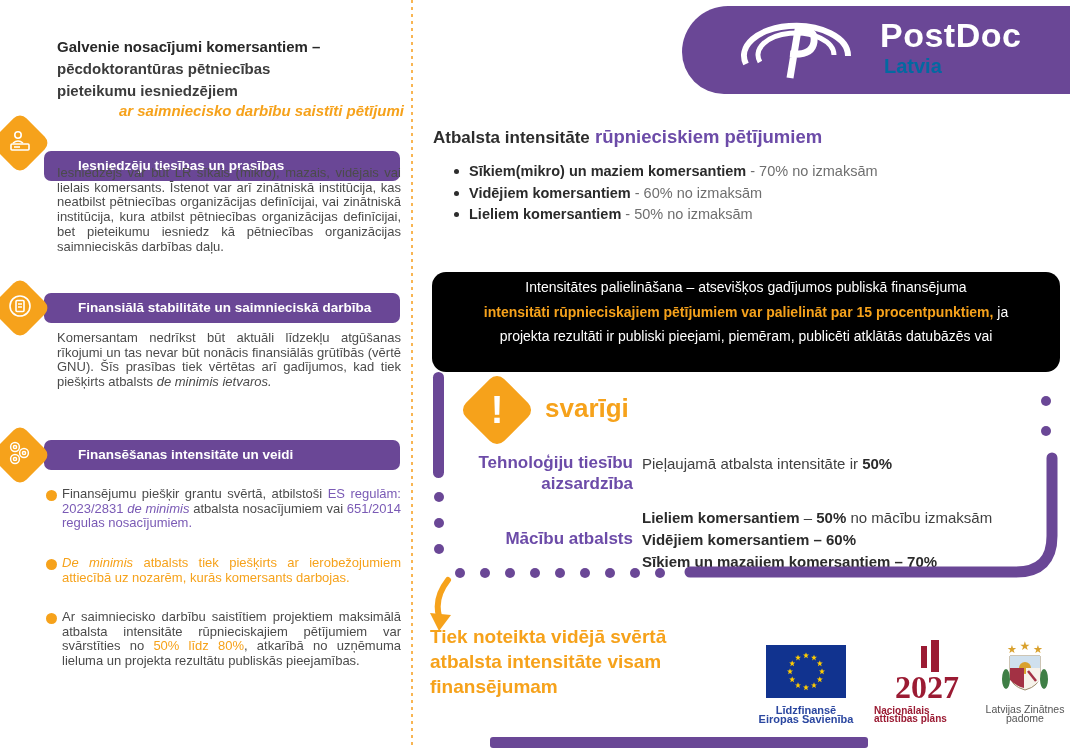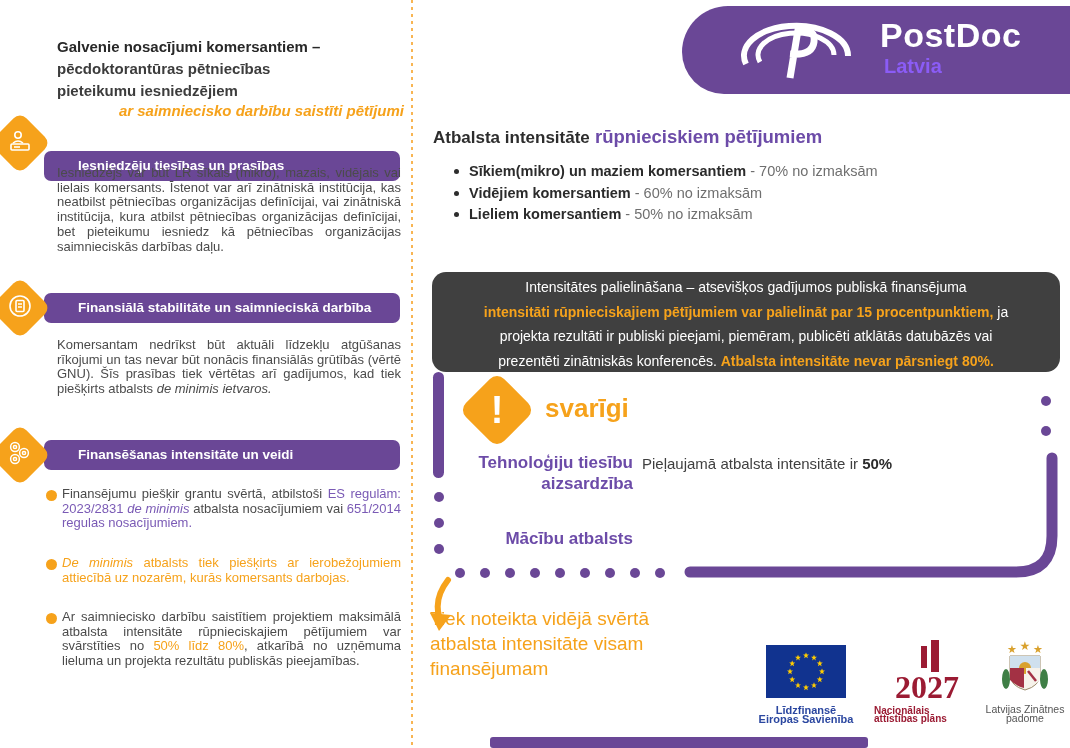--- a/index.html
+++ b/index.html
@@ -24,50 +24,50 @@
   .diamond .ic{position:absolute;left:50%;top:50%;transform:translate(-50%,-50%) rotate(-45deg);}
   .para{left:57px;width:344px;font-size:13px;line-height:14.7px;text-align:justify;color:#4b4b4b;}
   .obullet{position:absolute;width:11px;height:11px;border-radius:50%;background:#f6a21b;}
   .purple-t{color:#7a5ab5;}
   .orange-t{color:#f6a21b;}
 
   
   .banner{left:682px;top:6px;width:388px;height:88px;background:#6a4796;
           border-radius:46px 0 0 42px;}
   .brand{left:880px;top:16px;font-size:34px;font-weight:bold;color:#fff;letter-spacing:.5px;}
-  .brand-sub{left:884px;top:55px;font-size:20px;font-weight:bold;color:#8b5cf6;}
+  .brand-sub{left:884px;top:55px;font-size:20px;font-weight:bold;color:#0369a1;}
   .rheading{left:433px;top:126px;font-size:17px;font-weight:bold;color:#2d2d2d;}
   .rheading .pp{color:#6c4ba8;font-size:18.5px;}
   .rbullets{left:452px;top:161px;font-size:14.5px;line-height:21.5px;color:#6f6f6f;}
   .rbullets .row{position:relative;padding-left:17px;}
   .rbullets .dot{position:absolute;left:2px;top:8px;width:5px;height:5px;border-radius:50%;background:#2d2d2d;}
   .rbullets b{color:#2b2b2b;}
 
-  .pbox{left:432px;top:272px;width:628px;height:100px;background:#404040;border-radius:14px;
+  .pbox{left:432px;top:272px;width:628px;height:100px;background:#000000;border-radius:14px;
         color:#fff;font-size:14px;text-align:center;line-height:24.5px;padding-top:3px;box-sizing:border-box;}
   .pbox .o{color:#f6a21b;font-weight:bold;}
 
   .svarigi-d{left:470px;top:383px;width:54px;height:54px;background:#f6a21b;border-radius:10px;
              transform:rotate(45deg);}
   .svarigi-mark{left:470px;top:383px;width:54px;height:54px;text-align:center;line-height:54px;
                 color:#fff;font-weight:bold;font-size:38px;}
   .svarigi-label{left:545px;top:393px;color:#f6a21b;font-weight:bold;font-size:26px;}
 
   .plabel{color:#6c4ba8;font-weight:bold;font-size:17px;line-height:21px;text-align:right;}
   .tech-label{left:437px;top:452px;width:196px;}
   .tech-text{left:642px;top:455px;font-size:15px;color:#3f3f3f;}
   .tech-text b{color:#2b2b2b;}
   .macibu-label{left:437px;top:528px;width:196px;}
   .macibu-rows{left:642px;top:507px;font-size:15px;line-height:22px;color:#3f3f3f;}
   .macibu-rows b{color:#2b2b2b;}
 
   .pdot{position:absolute;width:10px;height:10px;border-radius:50%;background:#6a4796;}
   .lbar{left:433px;top:372px;width:11px;height:106px;background:#6a4796;border-radius:6px;}
 
-  .note{left:430px;top:606px;width:290px;color:#f6a21b;font-weight:normal;font-size:19px;line-height:25px;}
+  .note{left:430px;top:624px;width:290px;color:#f6a21b;font-weight:bold;font-size:19px;line-height:25px;}
 
   .euflag{left:766px;top:645px;width:80px;height:53px;background:#11338f;}
   .eucap{left:741px;top:706px;width:130px;text-align:center;color:#2b47a0;
          font-weight:bold;font-size:11px;line-height:8.5px;}
   .ndp{left:879px;top:638px;width:96px;color:#9b1b33;}
   .ndpcap{left:874px;top:707px;width:106px;color:#9b1b33;
           font-weight:bold;font-size:10px;line-height:8px;}
   .lzpcap{left:972px;top:705px;width:106px;text-align:center;color:#555;
           font-size:10.5px;line-height:9px;}
   .bottom-bar{left:490px;top:737px;width:378px;height:11px;background:#6a4796;border-radius:3px;}
@@ -106,21 +106,21 @@
   </div>
   <div class="abs diamond" style="left:-2px;top:286px;">
     <span class="ic">
       <svg width="26" height="26" viewBox="0 0 26 26" fill="none" stroke="#fff" stroke-width="1.6">
         <circle cx="13" cy="13" r="10"></circle>
           <rect x="9" y="7.5" width="8" height="11" rx="1"></rect>
         <path d="M11,11 h4 M11,14 h4"></path>
       </svg>
     </span>
   </div>
-  <div class="abs para" style="top:331px;margin-top:7px;">
+  <div class="abs para" style="top:331px;">
     <span>Komersantam nedrīkst būt aktuāli līdzekļu atgūšanas rīkojumi un tas nevar būt nonācis finansiālās grūtībās (vērtē GNU). Šīs prasības tiek vērtētas arī gadījumos, kad tiek piešķirts atbalsts </span><i>de minimis ietvaros.</i>
   </div>
 
   <div class="abs pbar" style="top:440px;">
     <span>Finansēšanas intensitāte un veidi</span>
   </div>
   <div class="abs diamond" style="left:-2px;top:433px;">
     <span class="ic">
       <svg width="28" height="28" viewBox="0 0 28 28" fill="none" stroke="#fff" stroke-width="1.5">
         <circle cx="9" cy="8" r="4.4"></circle>
@@ -165,36 +165,40 @@
   <div class="abs rbullets">
     <div class="row"><span class="dot"></span><b>Sīkiem(mikro) un maziem komersantiem</b><span> - 70% no izmaksām</span></div>
     <div class="row"><span class="dot"></span><b>Vidējiem komersantiem</b><span> - 60% no izmaksām</span></div>
     <div class="row"><span class="dot"></span><b>Lieliem komersantiem</b><span> - 50% no izmaksām</span></div>
   </div>
 
   <div class="abs pbox">
     <div><span>Intensitātes palielināšana – atsevišķos gadījumos publiskā finansējuma</span></div>
     <div><span class="o">intensitāti rūpnieciskajiem pētījumiem var palielināt par 15 procentpunktiem,</span><span> ja</span></div>
     <div><span>projekta rezultāti ir publiski pieejami, piemēram, publicēti atklātās datubāzēs vai</span></div>
-    <div><span>prezentēti zinātniskās konferencēs. </span><span class="o">Atbalsta intensitāte nevar pārsniegt 80%.</span></div>
   </div>
 
   <div class="abs svarigi-d"></div>
   <div class="abs svarigi-mark">!</div>
   <div class="abs svarigi-label">svarīgi</div>
 
   <div class="abs plabel tech-label">
     <span>Tehnoloģiju tiesību</span><br>
     <span>aizsardzība</span>
   </div>
   <div class="abs tech-text">
     <span>Pieļaujamā atbalsta intensitāte ir </span><b>50%</b>
   </div>
 
   <div class="abs plabel macibu-label">Mācību atbalsts</div>
+  <div class="abs macibu-rows">
+    <div><b>Lieliem komersantiem</b><span> – </span><b>50%</b><span> no mācību izmaksām</span></div>
+    <div><b>Vidējiem komersantiem – 60%</b></div>
+    <div><b>Sīkiem un mazajiem komersantiem – 70%</b></div>
+  </div>
 
   <div class="abs lbar"></div>
   <div class="pdot" style="left:434px;top:492px;"></div>
   <div class="pdot" style="left:434px;top:518px;"></div>
   <div class="pdot" style="left:434px;top:544px;"></div>
   <div class="pdot" style="left:455px;top:568px;"></div>
   <div class="pdot" style="left:480px;top:568px;"></div>
   <div class="pdot" style="left:505px;top:568px;"></div>
   <div class="pdot" style="left:530px;top:568px;"></div>
   <div class="pdot" style="left:555px;top:568px;"></div>

